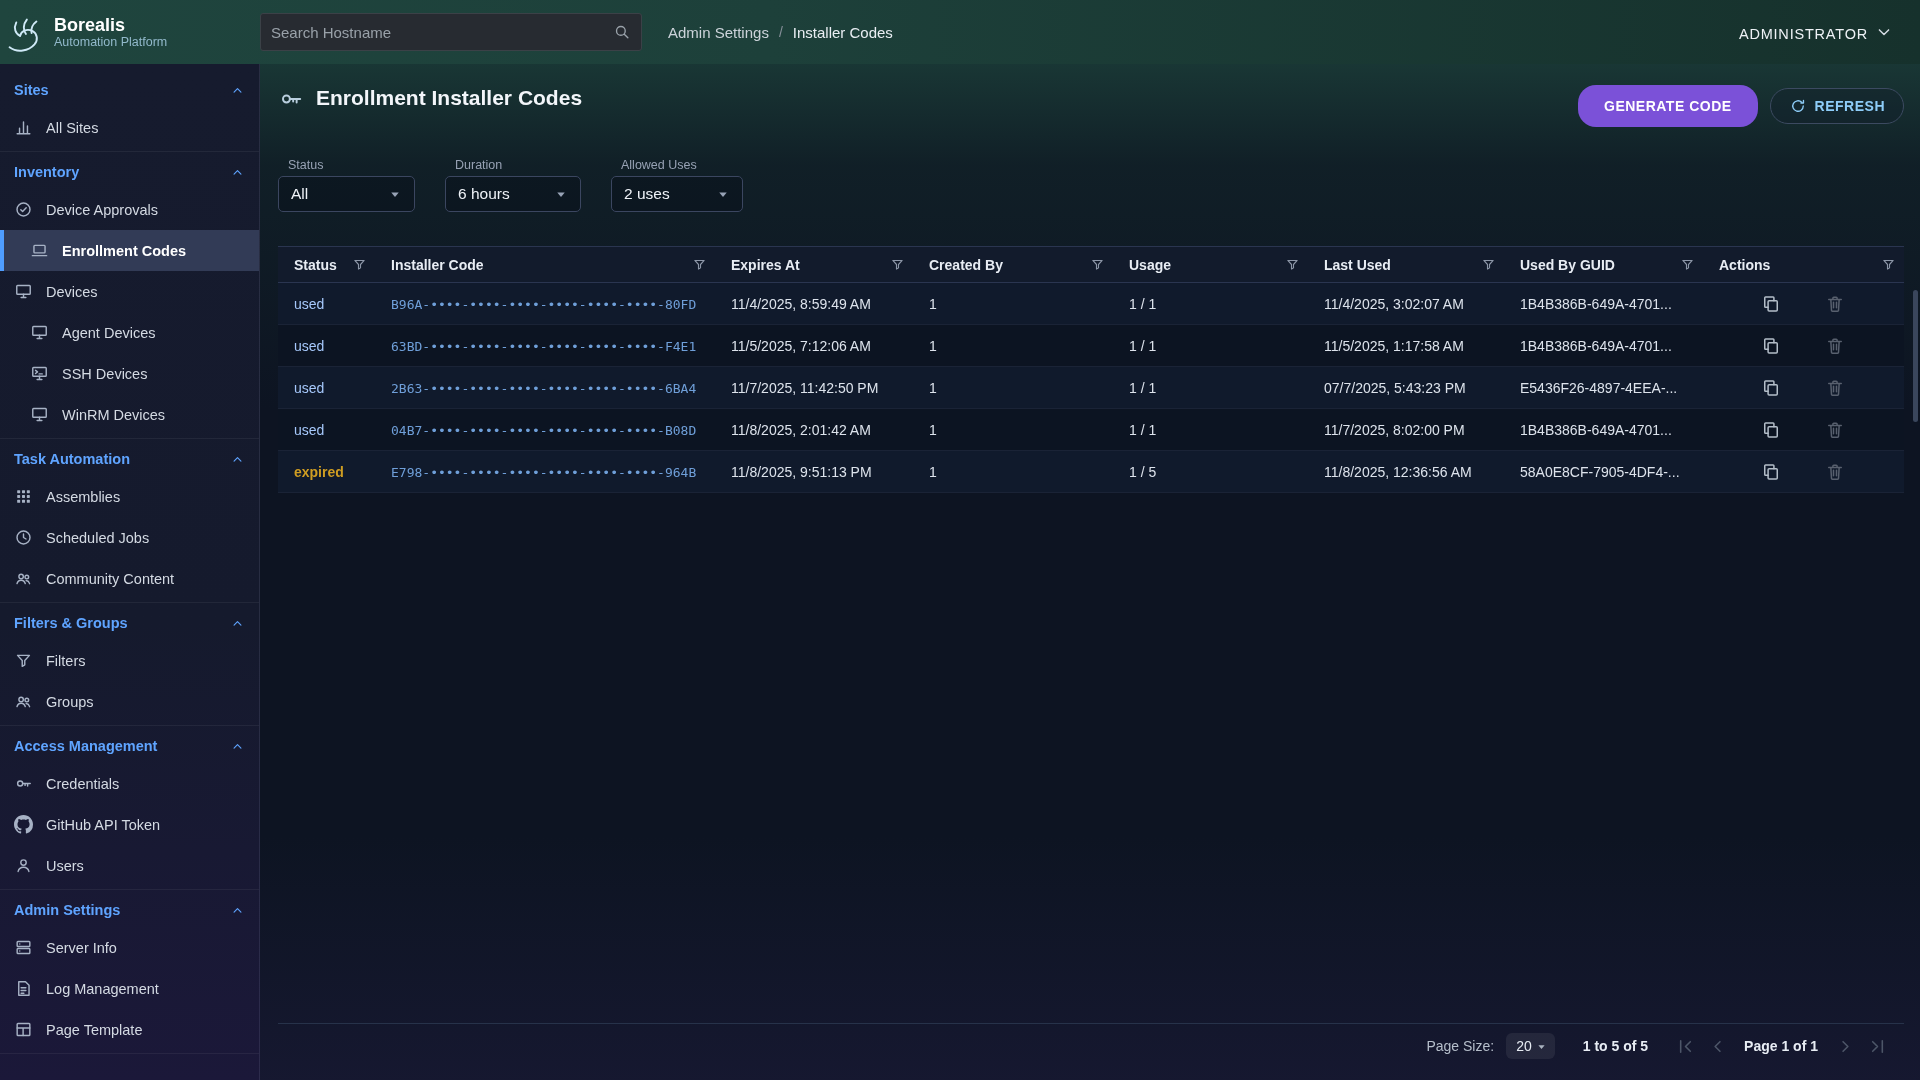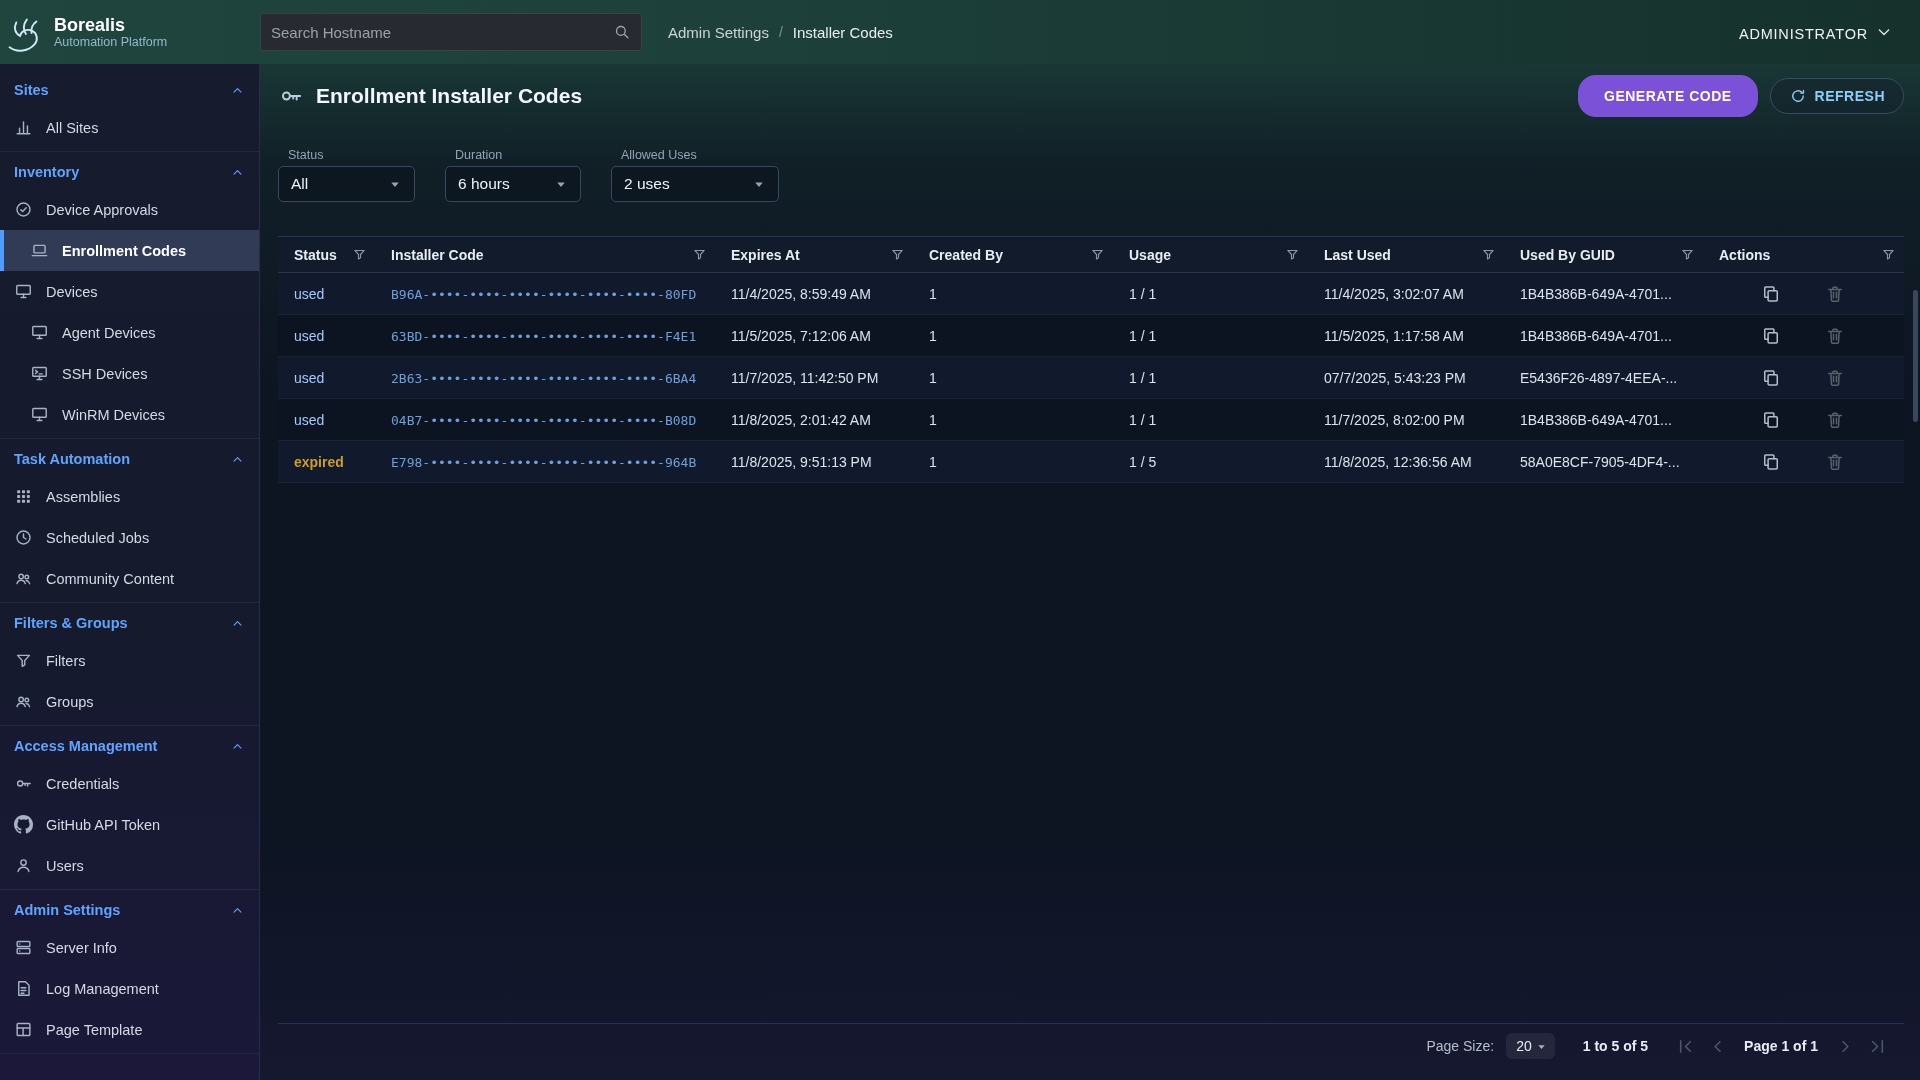--- a/index.html
+++ b/index.html
@@ -43,41 +43,41 @@
   .side-item.selected{background:#323b56;border-left:4px solid #4f9dff;color:#fff;font-weight:bold}
   .side-item.indent.selected{padding-left:26px}
   .side-item .ic{width:19px;height:19px;color:#a7b2c5;flex:0 0 19px}
 
   
   .main{flex:1;display:flex;flex-direction:column;min-width:0;padding:0 16px 0 18px;
     background:
       linear-gradient(180deg,rgba(29,66,59,.75) 0%,rgba(23,52,48,.35) 10%,rgba(13,20,34,0) 34%),
       linear-gradient(0deg,rgba(44,34,84,.28) 0%,rgba(13,20,34,0) 24%),
       #0d1422}
-  .page-head{display:flex;align-items:center;margin-top:12px;height:40px}
+  .page-head{display:flex;margin-top:22px;height:40px}
   .title-key{width:26px;height:26px;color:#b9cede}
   .page-title{font-size:21px;font-weight:bold;color:#f3f6fa;margin-left:12px}
   .head-actions{margin-left:auto;display:flex;gap:12px;align-items:center}
   .btn-generate{height:42px;padding:0 26px;border-radius:18px;border:0;cursor:pointer;
     background:#7b51d8;color:#fff;font-size:14px;font-weight:bold;letter-spacing:.5px;
     font-family:"Liberation Sans",sans-serif}
   .btn-refresh{height:36px;padding:0 18px;border-radius:18px;cursor:pointer;
     background:rgba(18,28,44,.35);border:1px solid #3c4a61;color:#8ecdf8;font-size:14px;
     font-weight:bold;letter-spacing:.5px;display:flex;align-items:center;gap:8px;
     font-family:"Liberation Sans",sans-serif}
   .btn-refresh .ic{width:18px;height:18px}
 
   
   .filters{display:flex;gap:30px;margin-top:32px}
   .filter-label{font-size:12.5px;color:#97a2b4;margin:0 0 4px 10px}
   .filter-box{height:36px;border:1px solid #3b4660;border-radius:5px;cursor:pointer;
     background:rgba(9,15,27,.45);display:flex;align-items:center;padding:0 10px 0 12px;
     font-size:15.5px;color:#eef2f7}
   .filter-box .ic{width:18px;height:18px;color:#98a3b6;margin-left:auto}
-  .f0 .filter-box{width:137px}.f1 .filter-box{width:136px}.f2 .filter-box{width:168px}
+  .f0 .filter-box{width:137px}.f1 .filter-box{width:136px}.f2 .filter-box{width:132px}
 
   
   .table-wrap{margin-top:34px}
   table{width:100%;border-collapse:collapse;table-layout:fixed}
   th{height:36px;background:#121b2c;border-top:1px solid #2a3550;border-bottom:1px solid #2a3550;
     font-size:14px;color:#e8edf4;font-weight:bold;text-align:left;padding:0 8px 0 16px}
   .th-inner{display:flex;align-items:center}
   th .ic{width:15px;height:15px;color:#8d97a8;margin-left:auto;cursor:pointer}
   td{height:42px;border-bottom:1px solid #1a2336;font-size:14px;color:#dde3ec;
     padding:0 8px 0 16px;white-space:nowrap;overflow:hidden}

